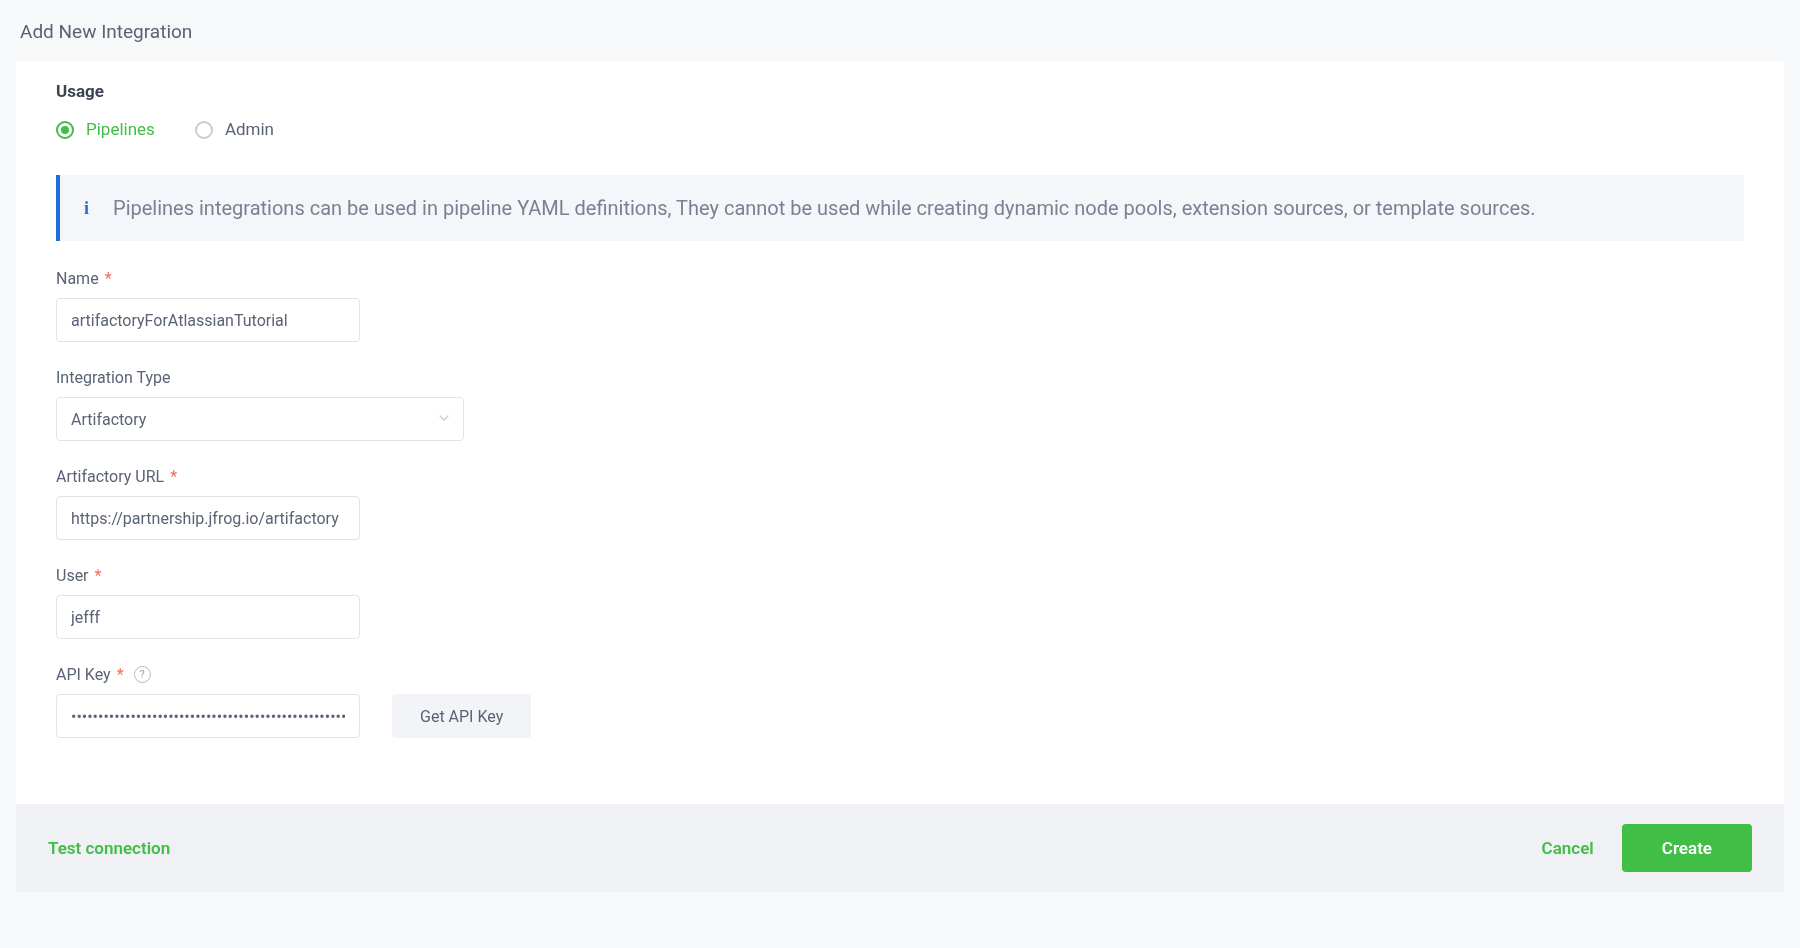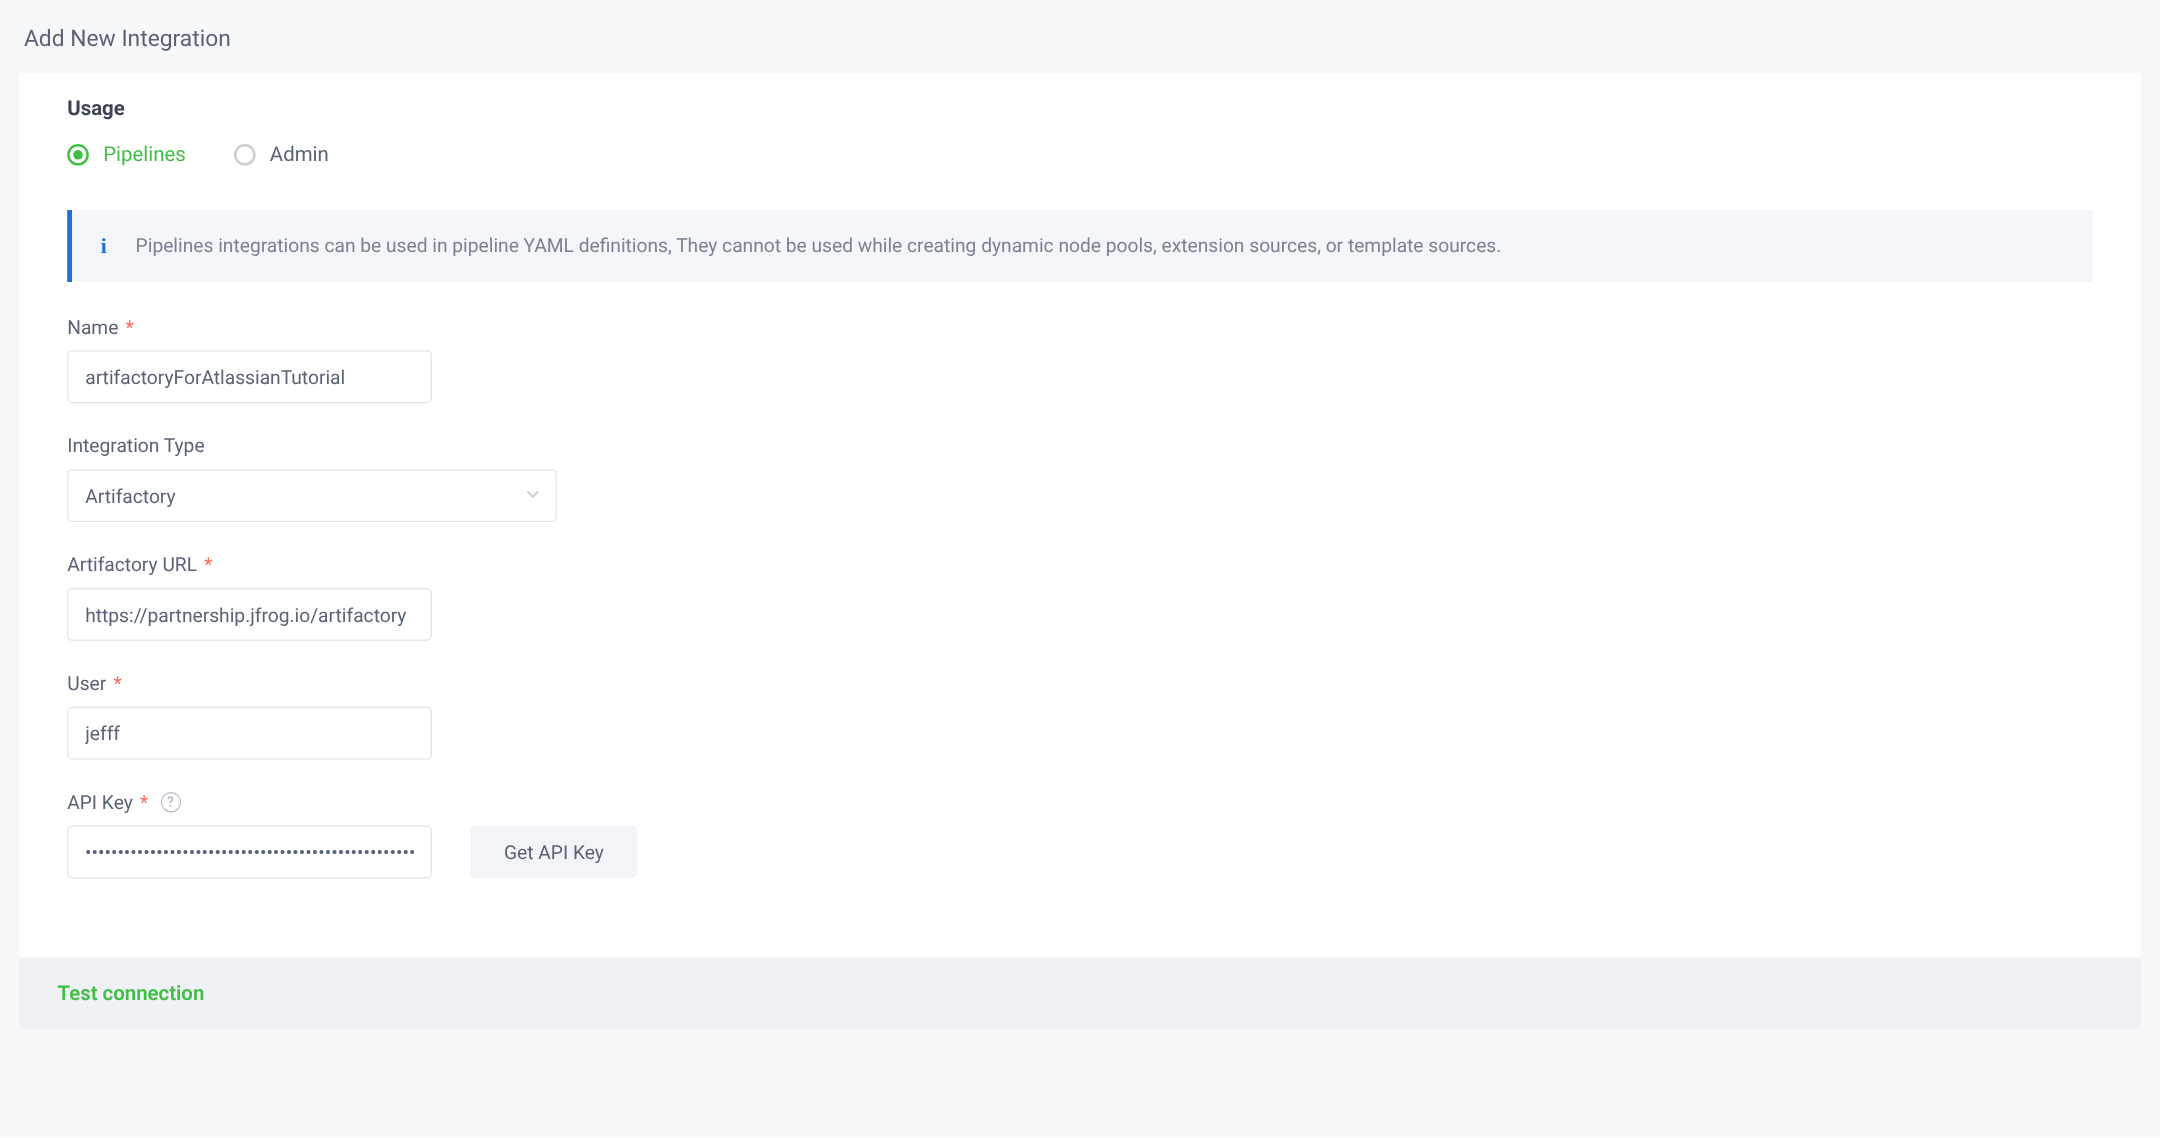--- a/index.html
+++ b/index.html
@@ -30,21 +30,21 @@
       font-size: 17px;
       margin-bottom: 18px;
     }
     .radio-group {
       display: flex;
       gap: 40px;
       margin-bottom: 36px;
     }
     .radio-option {
       display: flex;
-      align-items: center;
+      align-items: flex-end;
       gap: 12px;
       cursor: pointer;
     }
     .radio-circle {
       width: 18px;
       height: 18px;
       border-radius: 50%;
       border: 2px solid #c9ccd1;
       display: flex;
       align-items: center;
@@ -79,21 +79,21 @@
     }
     .info-icon {
       color: #1e6fd9;
       font-weight: 700;
       font-family: Georgia, serif;
       font-size: 18px;
       flex-shrink: 0;
     }
     .info-text {
       color: #7a8191;
-      font-size: 16px;
+      font-size: 20px;
       line-height: 1.5;
     }
     .form-group {
       margin-bottom: 26px;
     }
     .form-label {
       display: flex;
       align-items: center;
       gap: 6px;
       color: #5a6375;
@@ -275,13 +275,17 @@
     <div class="inline-row">
       <input type="password" class="text-input" value="••••••••••••••••••••••••••••••••••••••••••••••••••••••••••••••••••••" style="">
       <button class="secondary-button">Get API Key</button>
     </div>
   </div>
 
 </div>
 
 <div class="footer-bar">
   <button class="test-link">Test connection</button>
+  <div class="footer-actions">
+    <button class="cancel-link">Cancel</button>
+    <button class="create-button">Create</button>
+  </div>
 </div>
 
 </body></html>

